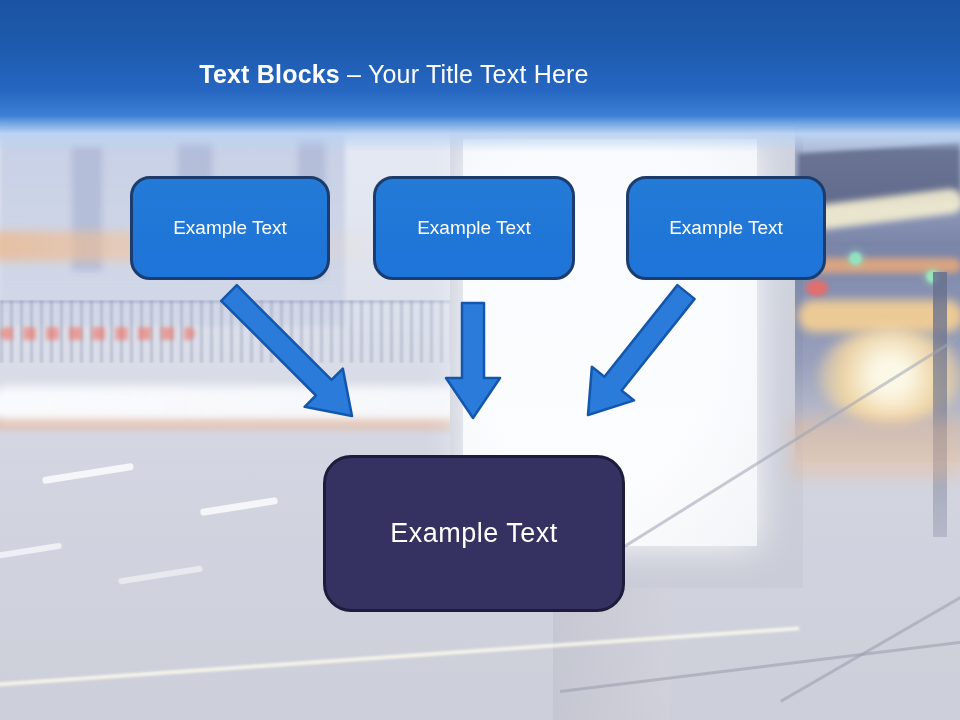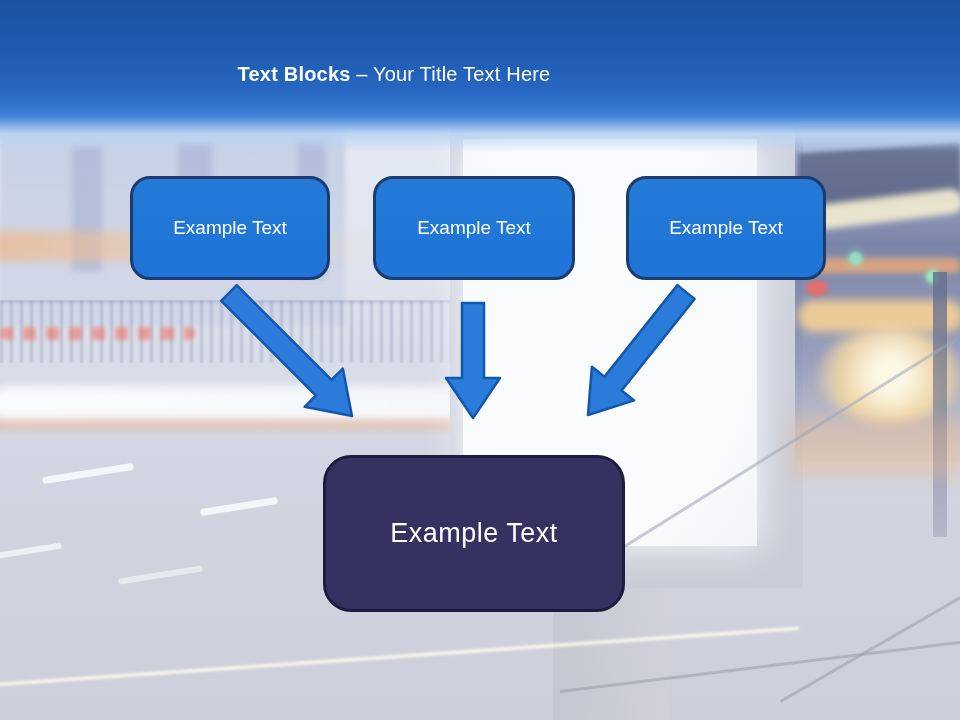--- a/index.html
+++ b/index.html
@@ -66,21 +66,21 @@
   .warm-sidewalk{left:790px;top:418px;width:175px;height:60px;background:rgba(240,170,110,.35);filter:blur(8px);}
   .joint{background:rgba(140,145,162,.55);height:3px;filter:blur(.5px);}
   .j1{left:600px;top:560px;width:420px;transform:rotate(-32deg);transform-origin:left top;}
   .j2{left:780px;top:700px;width:320px;transform:rotate(-30deg);transform-origin:left top;}
   .j3{left:560px;top:690px;width:450px;transform:rotate(-7deg);transform-origin:left top;}
   .haze{position:absolute;inset:0;background:linear-gradient(180deg,rgba(230,238,250,.28) 0%,rgba(235,240,250,.22) 40%,rgba(235,236,244,.10) 100%);}
 
   
   .header-band{left:0;top:0;width:960px;height:152px;
     background:linear-gradient(180deg,#1a53a1 0%,#1e5cb0 35%,#2767c2 60%,#3c80d5 76%,rgba(186,212,244,.92) 88%,rgba(238,243,250,0) 100%);}
-  .title{left:0;top:56px;width:788px;text-align:center;color:#fff;font-size:20px;line-height:36px;letter-spacing:.2px;}
+  .title{left:0;top:56px;width:788px;text-align:center;color:#fff;font-size:25px;line-height:36px;letter-spacing:.2px;}
   .title .b{font-weight:700;}
 
   
   .tbox{background:linear-gradient(180deg,#247ad6 0%,#1e74d8 100%);background-color:#1e76d9;
     border:3px solid #1b3c6d;border-radius:20px;color:#fff;
     display:flex;align-items:center;justify-content:center;font-size:19px;box-sizing:border-box;}
   .tb1{left:130px;top:176px;width:200px;height:104px;}
   .tb2{left:373px;top:176px;width:202px;height:104px;}
   .tb3{left:626px;top:176px;width:200px;height:104px;}
   .result{left:323px;top:455px;width:302px;height:157px;background:#353161;

